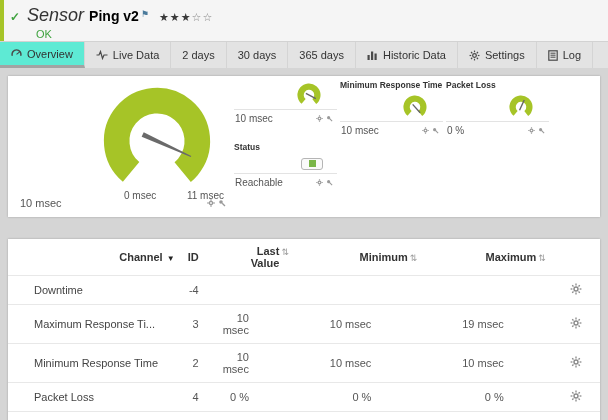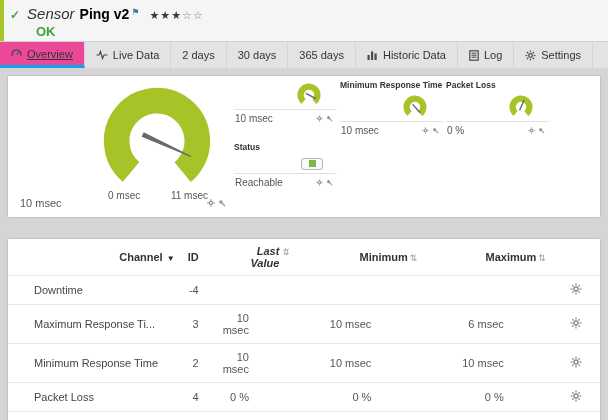--- a/index.html
+++ b/index.html
@@ -10,48 +10,48 @@
     color:#333;
     font-size:11px;
   }
   .app { position:relative; width:608px; height:420px; overflow:hidden; }
 
   
   .header { position:relative; height:41px; background:#f5f5f5; padding:5px 8px 0 10px; }
   .accent-bar { position:absolute; left:0; top:0; width:4px; height:41px; background:#a6c427; }
   .title-row { display:flex; align-items:baseline; }
   .check { color:#3fa33f; font-weight:bold; font-size:12px; margin-right:7px; }
-  .kind { font-style:italic; font-size:15px; color:#333; margin-right:5px; }
+  .kind { font-style:italic; font-size:18px; color:#333; margin-right:5px; }
   .sensor-name { font-size:14px; font-weight:bold; color:#000; }
   .flag { color:#4a7a9b; font-size:9px; margin-left:2px; position:relative; top:-4px; }
   .stars { margin-left:10px; font-size:11px; letter-spacing:1px; cursor:pointer; }
   .stars .filled { color:#3a3a3a; }
   .stars .empty { color:#8a8a8a; }
-  .status-ok { color:#3fa33f; font-size:13px; margin:2px 0 0 26px;font-weight:bold; }
+  .status-ok { color:#3fa33f; font-size:11px; margin:2px 0 0 26px; }
 
   
   .tabs { display:flex; height:27px; background:#e3e3e3; border-top:1px solid #d2d2d2; }
   .tab {
     display:flex; align-items:center; gap:5px; padding:0 11px;
     font-size:11px; color:#333; border-right:1px solid #d4d4d4;
     white-space:nowrap; cursor:pointer;
   }
-  .tab.active { background:#ec4899; border-bottom:3px solid #0ea5e9;text-decoration:underline; }
+  .tab.active { background:#5eead4; border-bottom:3px solid #a3a3a3; }
   .tab svg { display:block; }
 
   
   .content { padding:8px; }
   .panel { background:#fff; box-shadow:0 0 2px rgba(0,0,0,.25); }
 
   
   .gauges-panel { position:relative; height:141px; margin-bottom:22px; }
   .panel-title { position:absolute; left:12px; top:8px; font-size:12px; color:#888; }
   .main-gauge { position:absolute; left:90px; top:6px; width:118px; height:118px; }
   .scale-labels {
-    position:absolute; left:100px; top:114px; width:100px;
+    position:absolute; left:116px; top:114px; width:100px;
     display:flex; justify-content:space-between; font-size:10px; color:#555;
   }
   .main-value-row {
     position:absolute; left:12px; top:121px; width:206px;
     display:flex; justify-content:space-between; align-items:center;
     font-size:11px; color:#555;
   }
   .tiny-icons { display:flex; gap:3px; align-items:center; cursor:pointer; }
 
   .right-zone {
@@ -82,21 +82,21 @@
   .table-panel { min-height:200px; }
   table { width:100%; border-collapse:collapse; table-layout:fixed; }
   th {
     font-size:11px; font-weight:bold; color:#333; text-align:right;
     padding:6px 6px; vertical-align:middle; cursor:pointer;
   }
   col.c-channel{width:172px;} col.c-id{width:36px;} col.c-last{width:78px;}
   col.c-min{width:128px;} col.c-max{width:128px;} col.c-gear{width:48px;}
   th.h-channel { padding-left:26px; }
   th.h-id { padding-right:18px; }
-  th.h-last { padding-left:6px;font-style:italic; }
+  th.h-last { padding-left:6px; }
   th.h-last .wrap { display:inline-block; width:34px; vertical-align:top; }
   th.h-min { padding-left:36px; }
   th.h-max { padding-left:12px; }
   .sort-icon { color:#9a9a9a; font-size:9px; font-weight:normal; margin-left:2px; }
   .drop-icon { color:#222; font-size:8px; margin-left:4px; }
   td { padding:7px 6px; border-top:1px solid #e8e8e8; font-size:11px; color:#555; }
   td.channel { padding-left:26px; color:#444; white-space:nowrap; overflow:hidden; }
   td.id { text-align:right; padding-right:18px; }
   td.last { text-align:right; padding-right:46px; }
   td.min { text-align:right; padding-right:52px; }
@@ -145,43 +145,43 @@
     </div>
     <div class="tab">
       <svg width="11" height="10" viewBox="0 0 11 10">
           <rect x="0.5" y="5" width="2.2" height="5" fill="#4a4a4a"></rect>
           <rect x="4" y="1.5" width="2.2" height="8.5" fill="#4a4a4a"></rect>
           <rect x="7.5" y="3.5" width="2.2" height="6.5" fill="#4a4a4a"></rect>
         </svg>
       <span>Historic Data</span>
     </div>
     <div class="tab">
-      <svg width="10" height="11" viewBox="0 0 10 11">
-          <rect x="0.8" y="0.8" width="8.4" height="9.4" fill="none" stroke="#4a4a4a" stroke-width="1.2"></rect>
-          <line x1="2.5" y1="3.2" x2="7.5" y2="3.2" stroke="#4a4a4a"></line>
-          <line x1="2.5" y1="5.2" x2="7.5" y2="5.2" stroke="#4a4a4a"></line>
-          <line x1="2.5" y1="7.2" x2="7.5" y2="7.2" stroke="#4a4a4a"></line>
-        </svg>
-      <span>Log</span>
-    </div>
-    <div class="tab">
       <svg width="11" height="11" viewBox="0 0 12 12">
           <circle cx="6" cy="6" r="2" fill="none" stroke="#4a4a4a" stroke-width="1.4"></circle>
           <g stroke="#4a4a4a" stroke-width="1.3">
             <line x1="6" y1="0.6" x2="6" y2="2.4"></line>
             <line x1="6" y1="9.6" x2="6" y2="11.4"></line>
             <line x1="0.6" y1="6" x2="2.4" y2="6"></line>
             <line x1="9.6" y1="6" x2="11.4" y2="6"></line>
             <line x1="2.2" y1="2.2" x2="3.5" y2="3.5"></line>
             <line x1="8.5" y1="8.5" x2="9.8" y2="9.8"></line>
             <line x1="9.8" y1="2.2" x2="8.5" y2="3.5"></line>
             <line x1="3.5" y1="8.5" x2="2.2" y2="9.8"></line>
           </g>
         </svg>
       <span>Settings</span>
+    </div>
+    <div class="tab">
+      <svg width="10" height="11" viewBox="0 0 10 11">
+          <rect x="0.8" y="0.8" width="8.4" height="9.4" fill="none" stroke="#4a4a4a" stroke-width="1.2"></rect>
+          <line x1="2.5" y1="3.2" x2="7.5" y2="3.2" stroke="#4a4a4a"></line>
+          <line x1="2.5" y1="5.2" x2="7.5" y2="5.2" stroke="#4a4a4a"></line>
+          <line x1="2.5" y1="7.2" x2="7.5" y2="7.2" stroke="#4a4a4a"></line>
+        </svg>
+      <span>Log</span>
     </div>
   </div>
 
   <div class="content">
 
     <div class="panel gauges-panel">
 
       <svg class="main-gauge" viewBox="0 0 120 120">
         <circle cx="60" cy="60" r="41" fill="none" stroke="#a6c427" stroke-width="26" stroke-dasharray="200.36 257.61" transform="rotate(130 60 60)"></circle>
         <g transform="rotate(24.5 60 60)">
@@ -383,21 +383,21 @@
                     <line x1="9.8" y1="2.2" x2="8.5" y2="3.5"></line>
                     <line x1="3.5" y1="8.5" x2="2.2" y2="9.8"></line>
                   </g>
                 </svg></td>
           </tr>
           <tr>
             <td class="channel">Maximum Response Ti...</td>
             <td class="id">3</td>
             <td class="last">10 msec</td>
             <td class="min">10 msec</td>
-            <td class="max">6 msec</td>
+            <td class="max">19 msec</td>
             <td class="gear"><svg width="12" height="12" viewBox="0 0 12 12">
                   <circle cx="6" cy="6" r="2" fill="none" stroke="#888" stroke-width="1.4"></circle>
                   <g stroke="#888" stroke-width="1.3">
                     <line x1="6" y1="0.6" x2="6" y2="2.4"></line>
                     <line x1="6" y1="9.6" x2="6" y2="11.4"></line>
                     <line x1="0.6" y1="6" x2="2.4" y2="6"></line>
                     <line x1="9.6" y1="6" x2="11.4" y2="6"></line>
                     <line x1="2.2" y1="2.2" x2="3.5" y2="3.5"></line>
                     <line x1="8.5" y1="8.5" x2="9.8" y2="9.8"></line>
                     <line x1="9.8" y1="2.2" x2="8.5" y2="3.5"></line>

